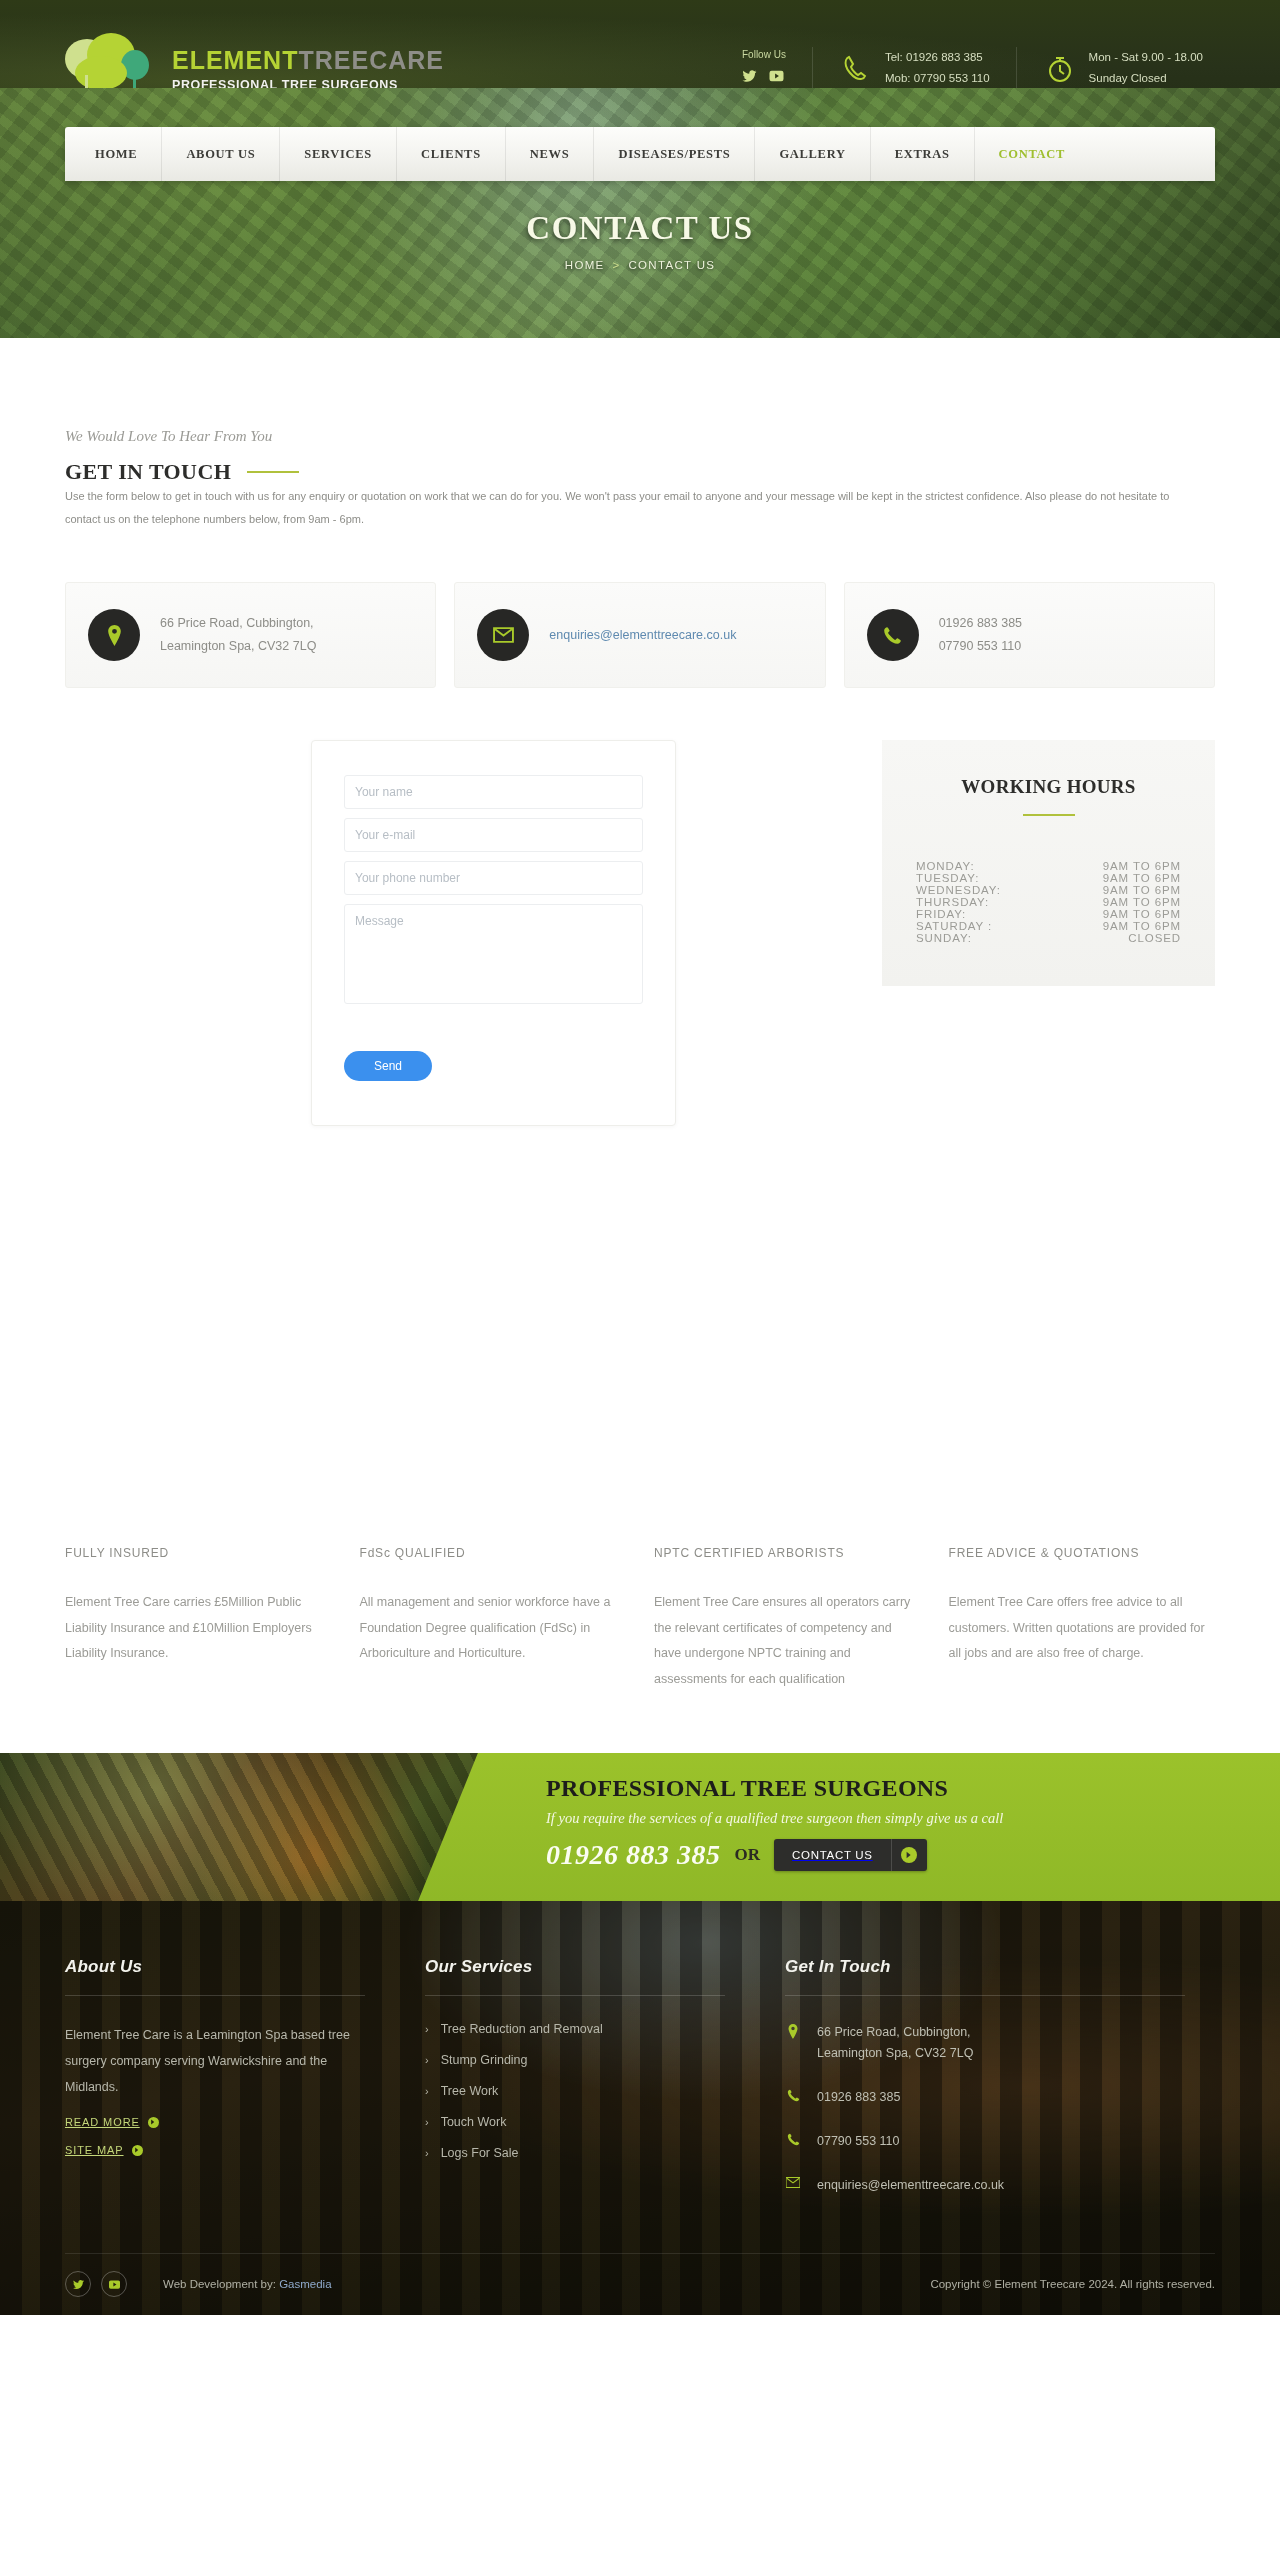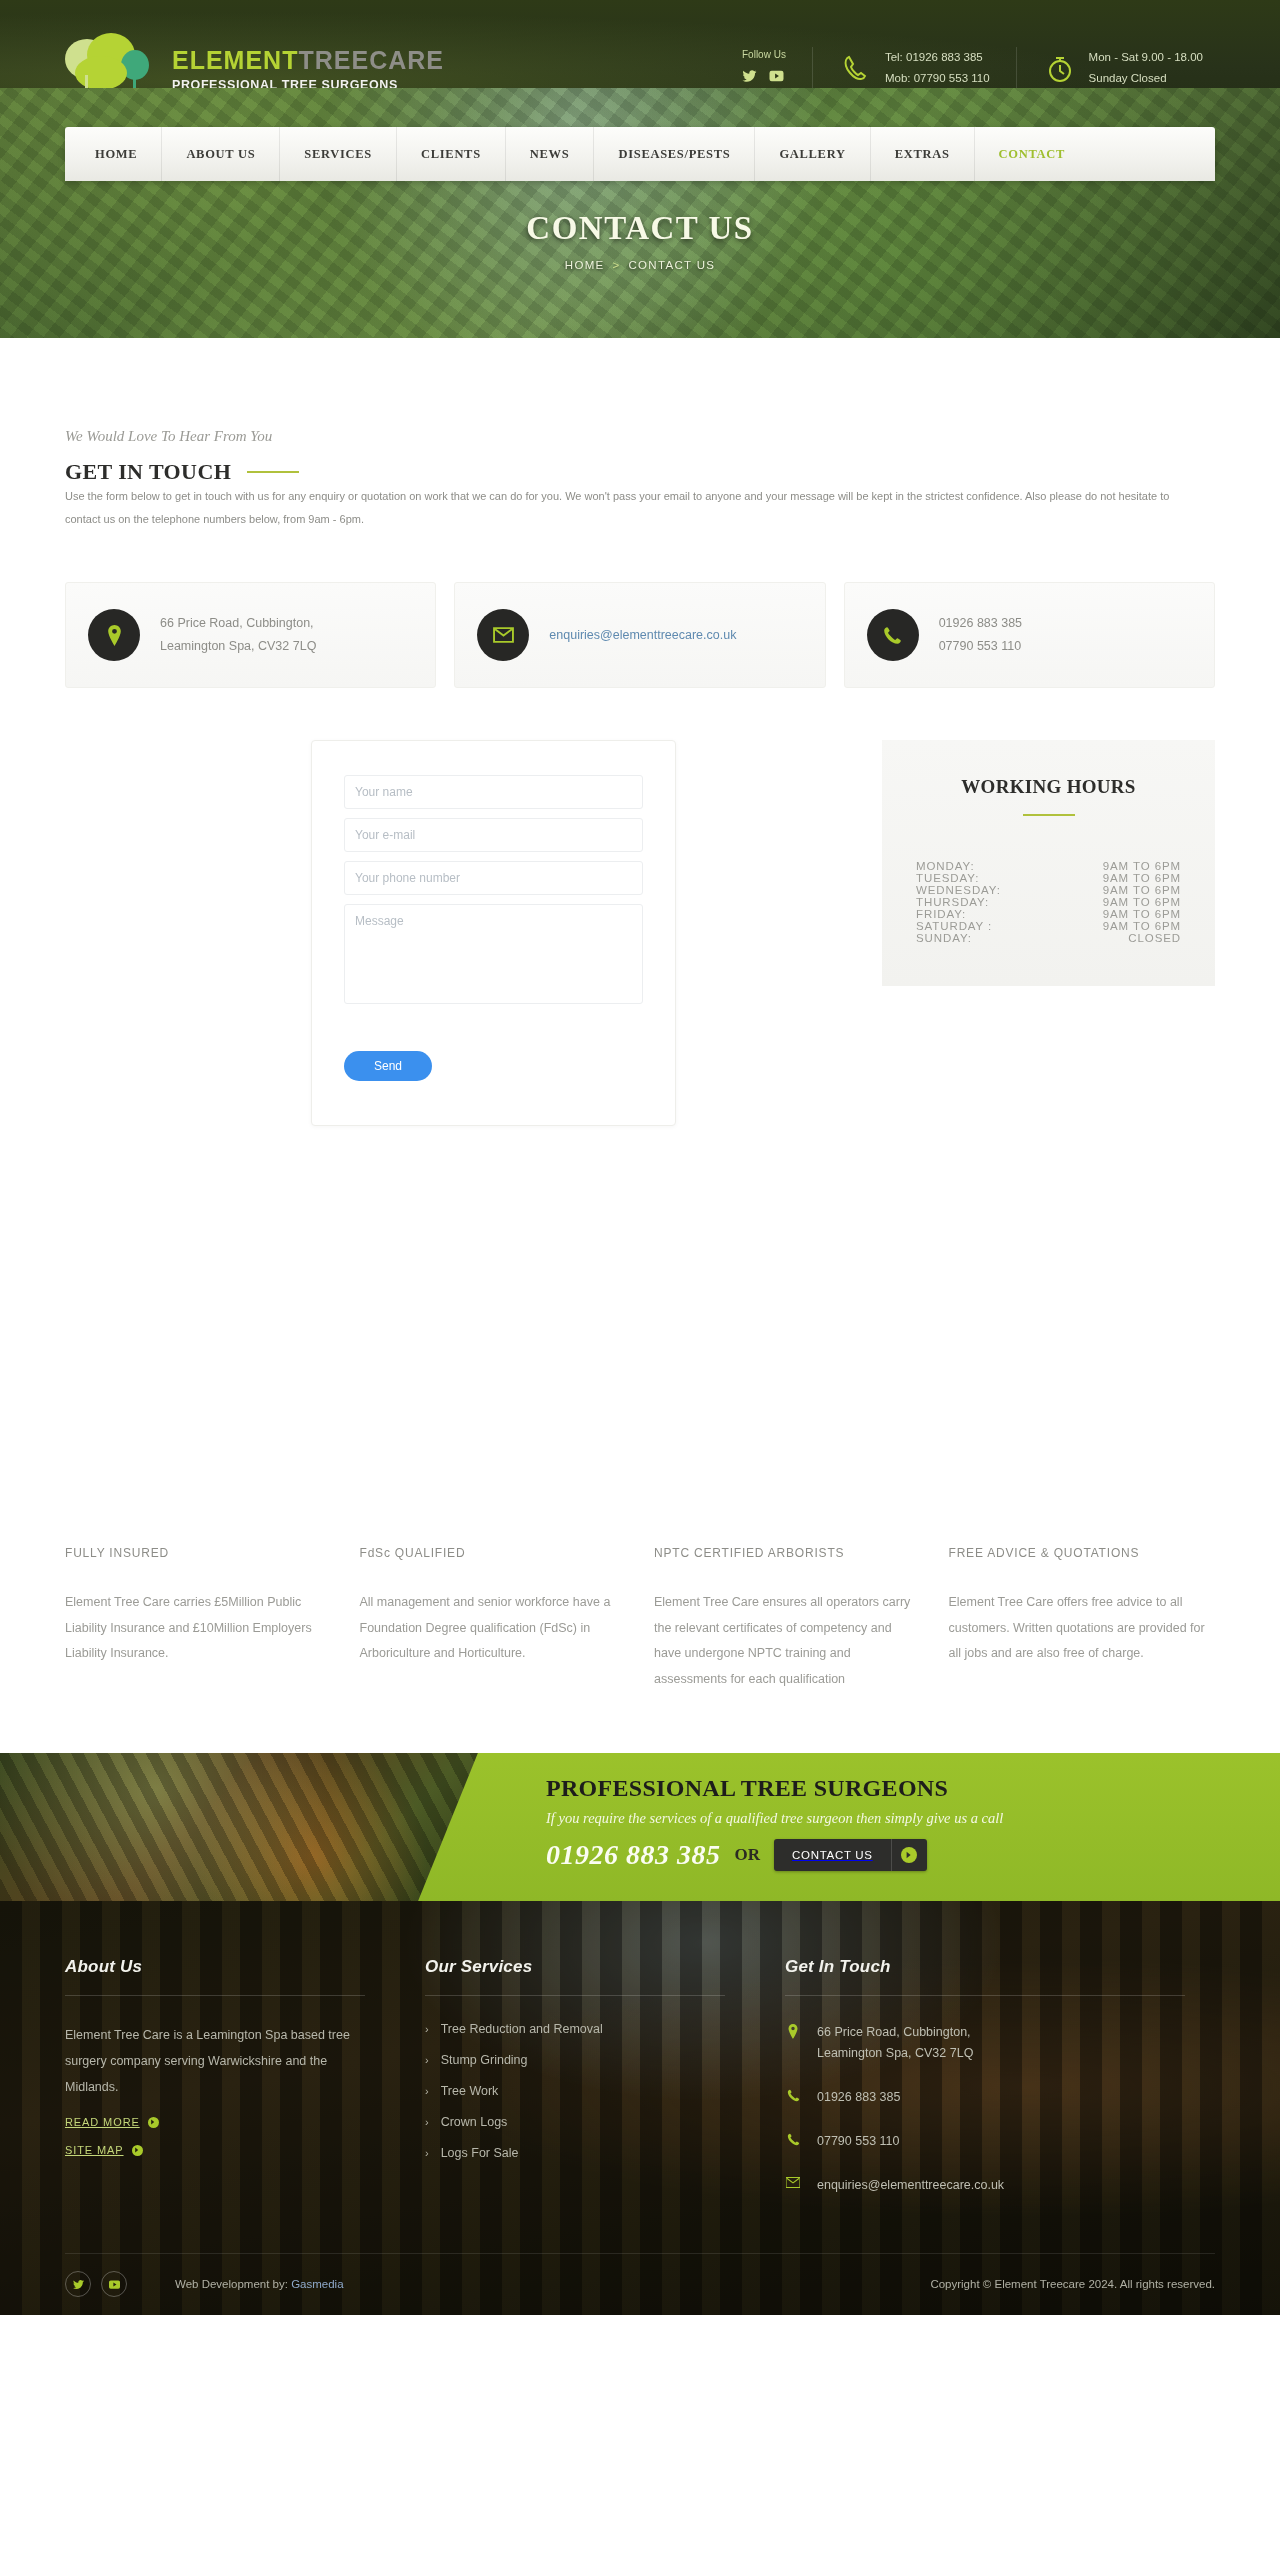--- a/index.html
+++ b/index.html
@@ -222,21 +222,21 @@
   .citem .ci { width:16px; flex:0 0 16px; display:flex; justify-content:center; padding-top:2px;}
   .citem .ci svg { fill:#a9ca2a; }
   .citem .ct { font-size:12.5px; line-height:1.75; color:#bfbfb3;}
   .fbottom {
     position:relative; z-index:3; border-top:1px solid rgba(255,255,255,.10);
     height:62px; display:flex; align-items:center;
   }
   .fsoc { display:flex; gap:10px; }
   .fsoc a { width:26px; height:26px; border-radius:50%; border:1px solid rgba(255,255,255,.28); display:flex; align-items:center; justify-content:center;}
   .fsoc a svg { fill:#a9ca2a; }
-  .webdev { margin-left:48px; font-size:11.5px; color:#b0b0a4;}
+  .webdev { margin-left:36px; font-size:11.5px; color:#b0b0a4;}
   .webdev a { color:#8ea8c9; text-decoration:none;}
   .copyr { margin-left:auto; font-size:11.5px; color:#b0b0a4;}
 </style>
 </head>
 <body>
 
 <div class="wrap">
 
   <div class="topbar">
     <div class="topbar-inner">
@@ -497,21 +497,21 @@
               <li>
                 <span class="chev">›</span>
                 <span>Stump Grinding</span>
               </li>
               <li>
                 <span class="chev">›</span>
                 <span>Tree Work</span>
               </li>
               <li>
                 <span class="chev">›</span>
-                <span>Crown Logs</span>
+                <span>Touch Work</span>
               </li>
               <li>
                 <span class="chev">›</span>
                 <span>Logs For Sale</span>
               </li>
             </ul>
         </div>
 
         <div class="fcol fcol3">
           <h5>Get In Touch</h5>

